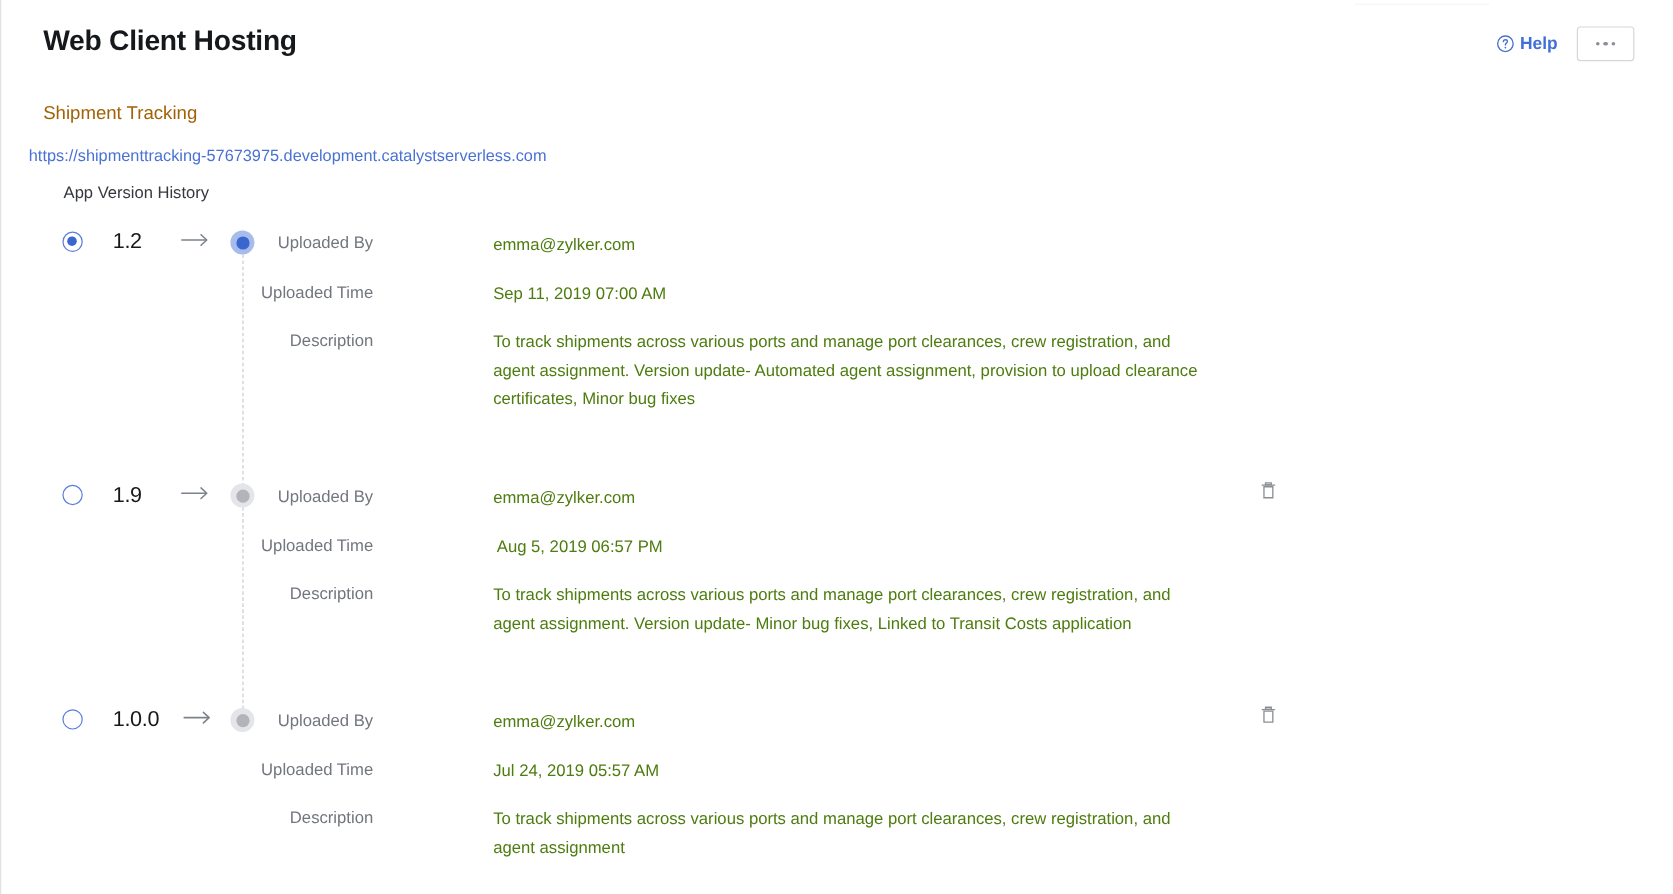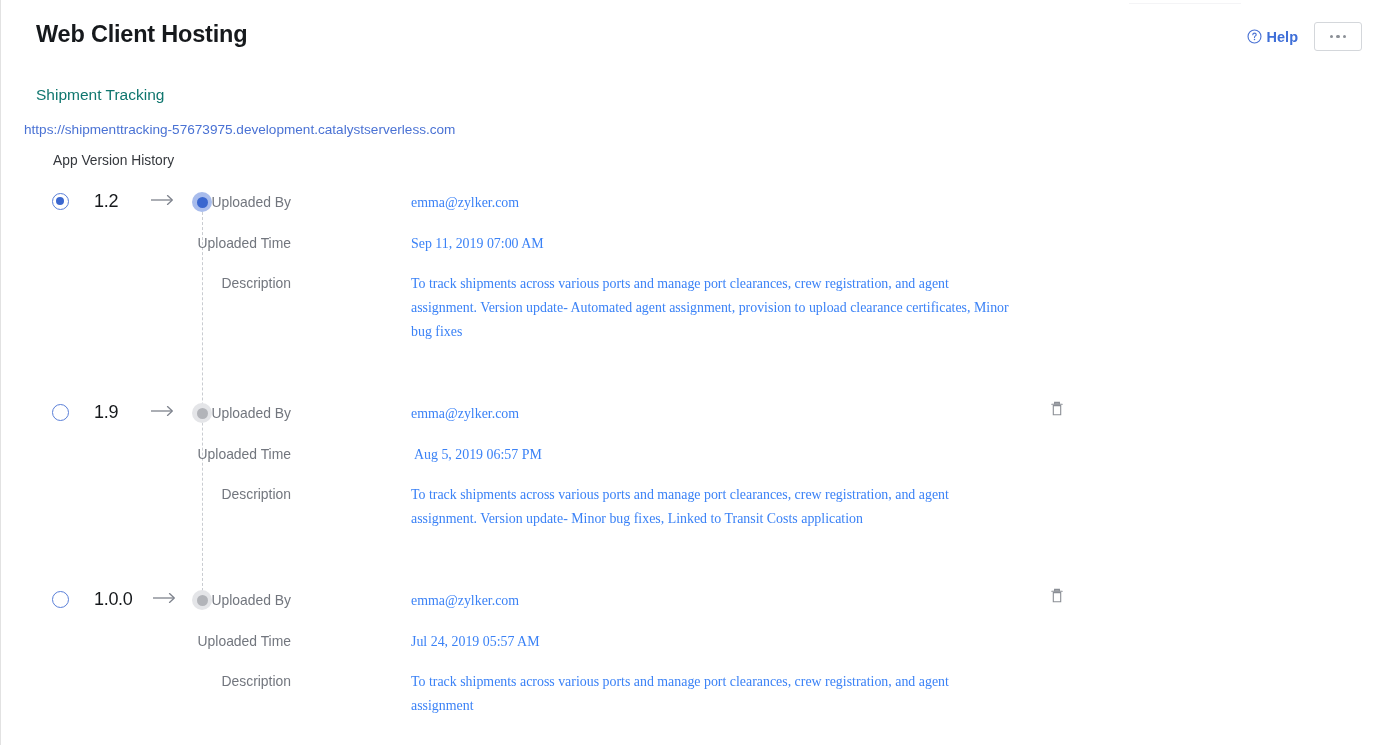--- a/index.html
+++ b/index.html
@@ -93,21 +93,21 @@
     border-radius: 50%;
     background: #8b8f96;
   }
 
   
   .app-name {
     position: absolute;
     left: 35px;
     top: 85px;
     font-size: 15.5px;
-    color: #0f766e;
+    color: #a16207;
     line-height: 20px;
   }
   .app-url {
     position: absolute;
     left: 23px;
     top: 121px;
     font-size: 13.6px;
     color: #4a72d4;
     text-decoration: none;
     line-height: 18px;
@@ -220,29 +220,29 @@
     width: 1394px;
     height: 22px;
   }
   .field-label {
     position: absolute;
     width: 290px;
     text-align: right;
     font-size: 13.9px;
     color: #72767e;
     line-height: 22px;
+    margin-left: 20px;
   }
   .field-value {
     position: absolute;
     left: 410px;
     width: 602px;
     font-size: 13.9px;
-    color: #3b82f6;
+    color: #4d7c0f;
     line-height: 24px;
-    font-family: Liberation Serif, serif;
   }
   .field-value.indented { left: 413px; }
 
   .f-uploaded-by   { top: 11px; }
   .f-uploaded-time { top: 52px; }
   .f-description   { top: 92px; height: auto; }
   .f-description .field-label { top: 0; }
 
   .delete-btn {
     position: absolute;

